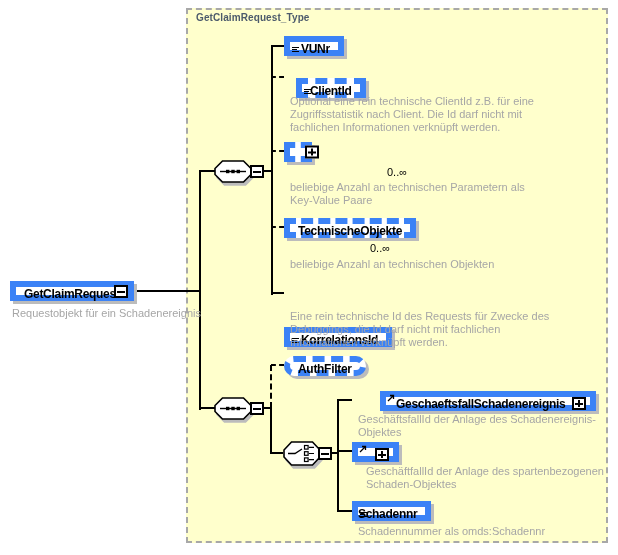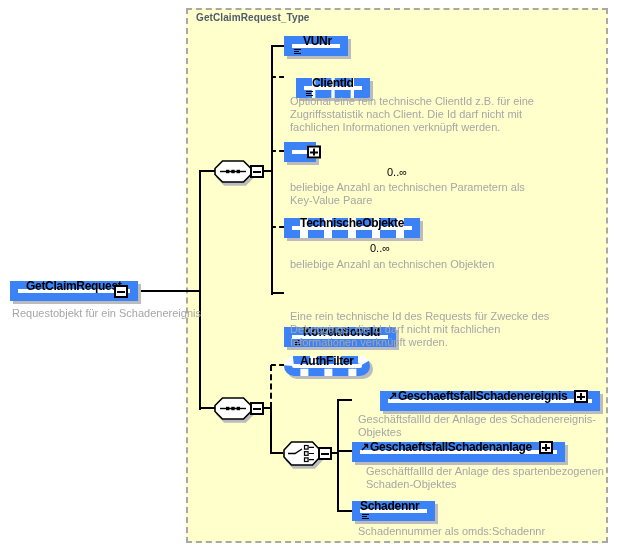--- a/index.html
+++ b/index.html
@@ -14,23 +14,23 @@
     position:absolute;left:186px;top:8px;width:422px;height:535px;
     box-sizing:border-box;border:2px dashed #a8a8a8;background:#ffffcc;
   }
   .ct-title{
     position:absolute;left:196px;top:12px;
     font-size:10px;font-weight:bold;color:#4d5b6c;letter-spacing:0.1px;
   }
 
   
   .el{
-    position:absolute;display:inline-flex;align-items:flex-end;
+    position:absolute;display:inline-flex;align-items:flex-start;
     height:20px;box-sizing:border-box;padding:0 8px;
-    background:#ffffff;border:8px solid #3b82f6;
+    background:#ffffff;border:6px solid #3b82f6;
     box-shadow:3px 3px 0 #bcbcbc;
     font-size:12px;font-weight:bold;color:#000;letter-spacing:-0.3px;
     white-space:nowrap;z-index:3;
   }
   .el.dashed{border-style:dashed;}
   .el .label{position:relative;top:0;}
 
   
   .pm{
     position:absolute;width:14px;height:13px;box-sizing:border-box;
@@ -174,21 +174,20 @@
       </svg></span>
   <span class="label">GeschaeftsfallSchadenereignis</span>
   <span class="pm plus in-right"></span>
 </div>
 <div class="ann" style="left:358px;top:413px;width:250px;">GeschäftsfallId der Anlage des Schadenereignis-Objektes</div>
 
 <div class="el" style="left:352px;top:442px;padding-left:10px;">
   <span class="ref-ic"><svg width="8" height="8" viewBox="0 0 8 8">
         <path d="M1 7 L6 2 M3 1.5 H6.5 V5" stroke="#000" stroke-width="1.3" fill="none"></path>
       </svg></span>
-  <span class="label">GeschaeftsfallSchadenanlage</span>
   <span class="pm plus in-right"></span>
 </div>
 <div class="ann" style="left:366px;top:465px;width:250px;">GeschäftfallId der Anlage des spartenbezogenen Schaden-Objektes</div>
 
 <div class="el" style="left:352px;top:501px;padding-left:0;">
   <span class="doc-ic"><svg width="9" height="8" viewBox="0 0 9 8">
         <path d="M1 1.5h7M1 3.5h5M1 5.5h7" stroke="#000" stroke-width="1"></path>
       </svg></span>
   <span class="label">Schadennr</span>
 </div>

